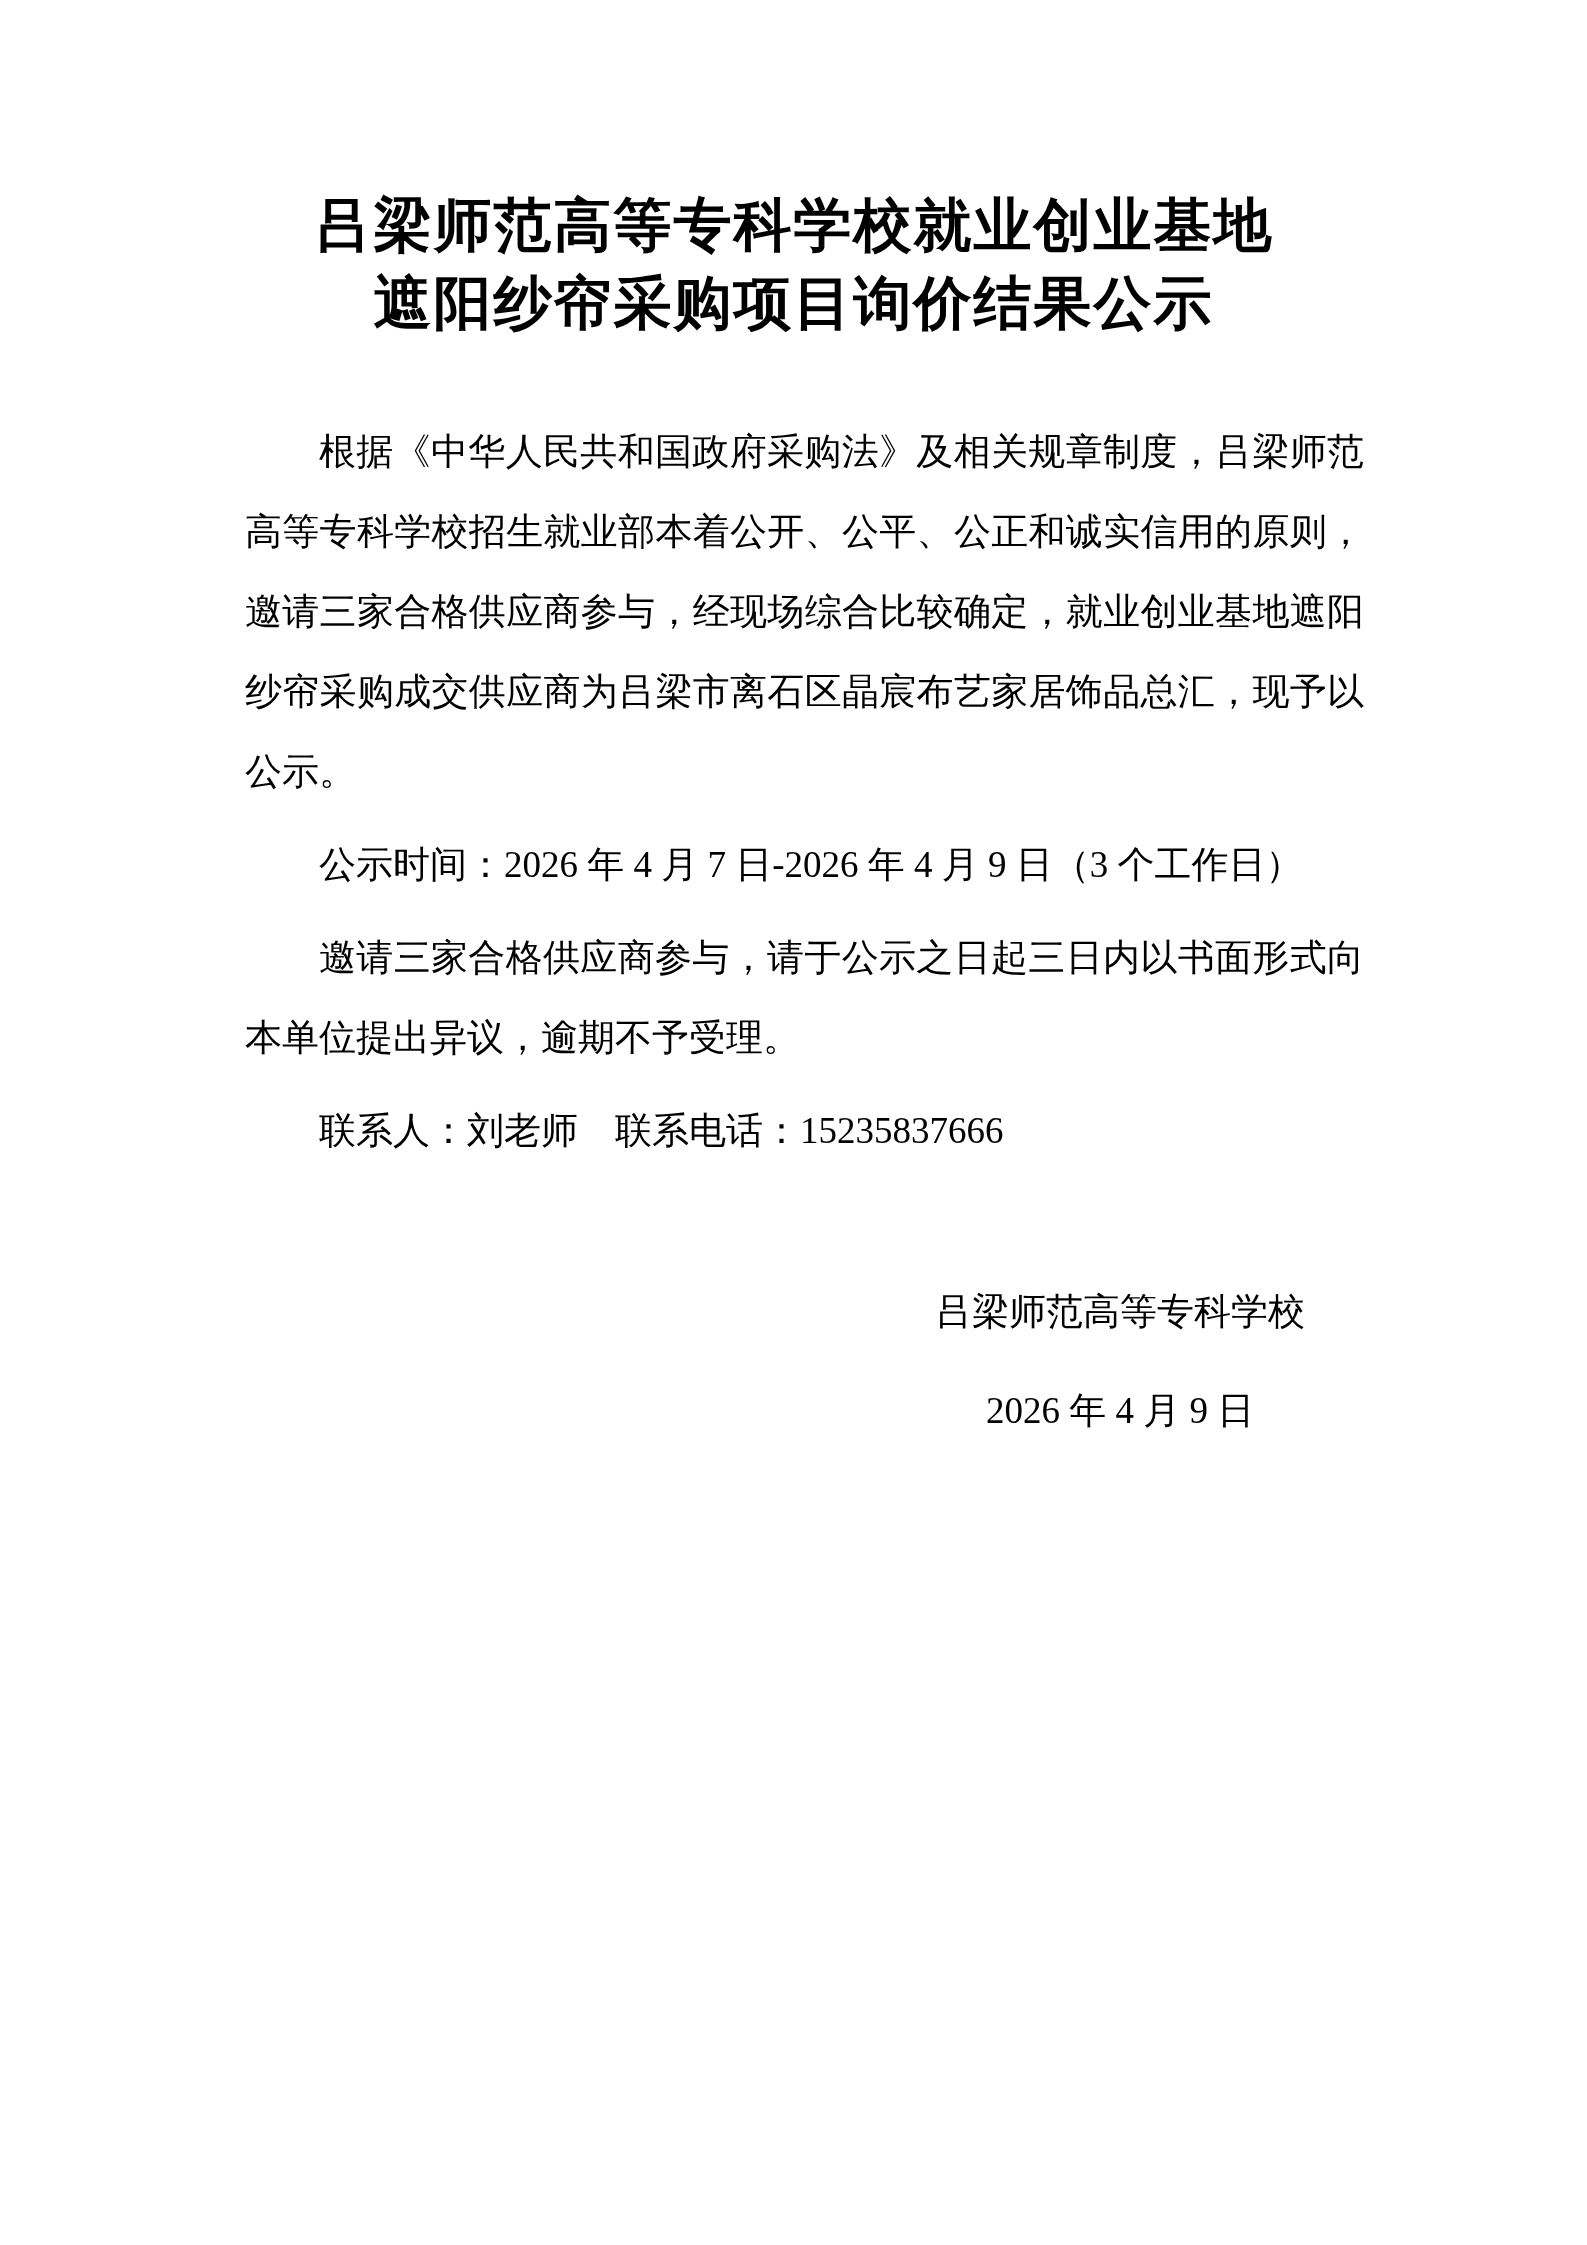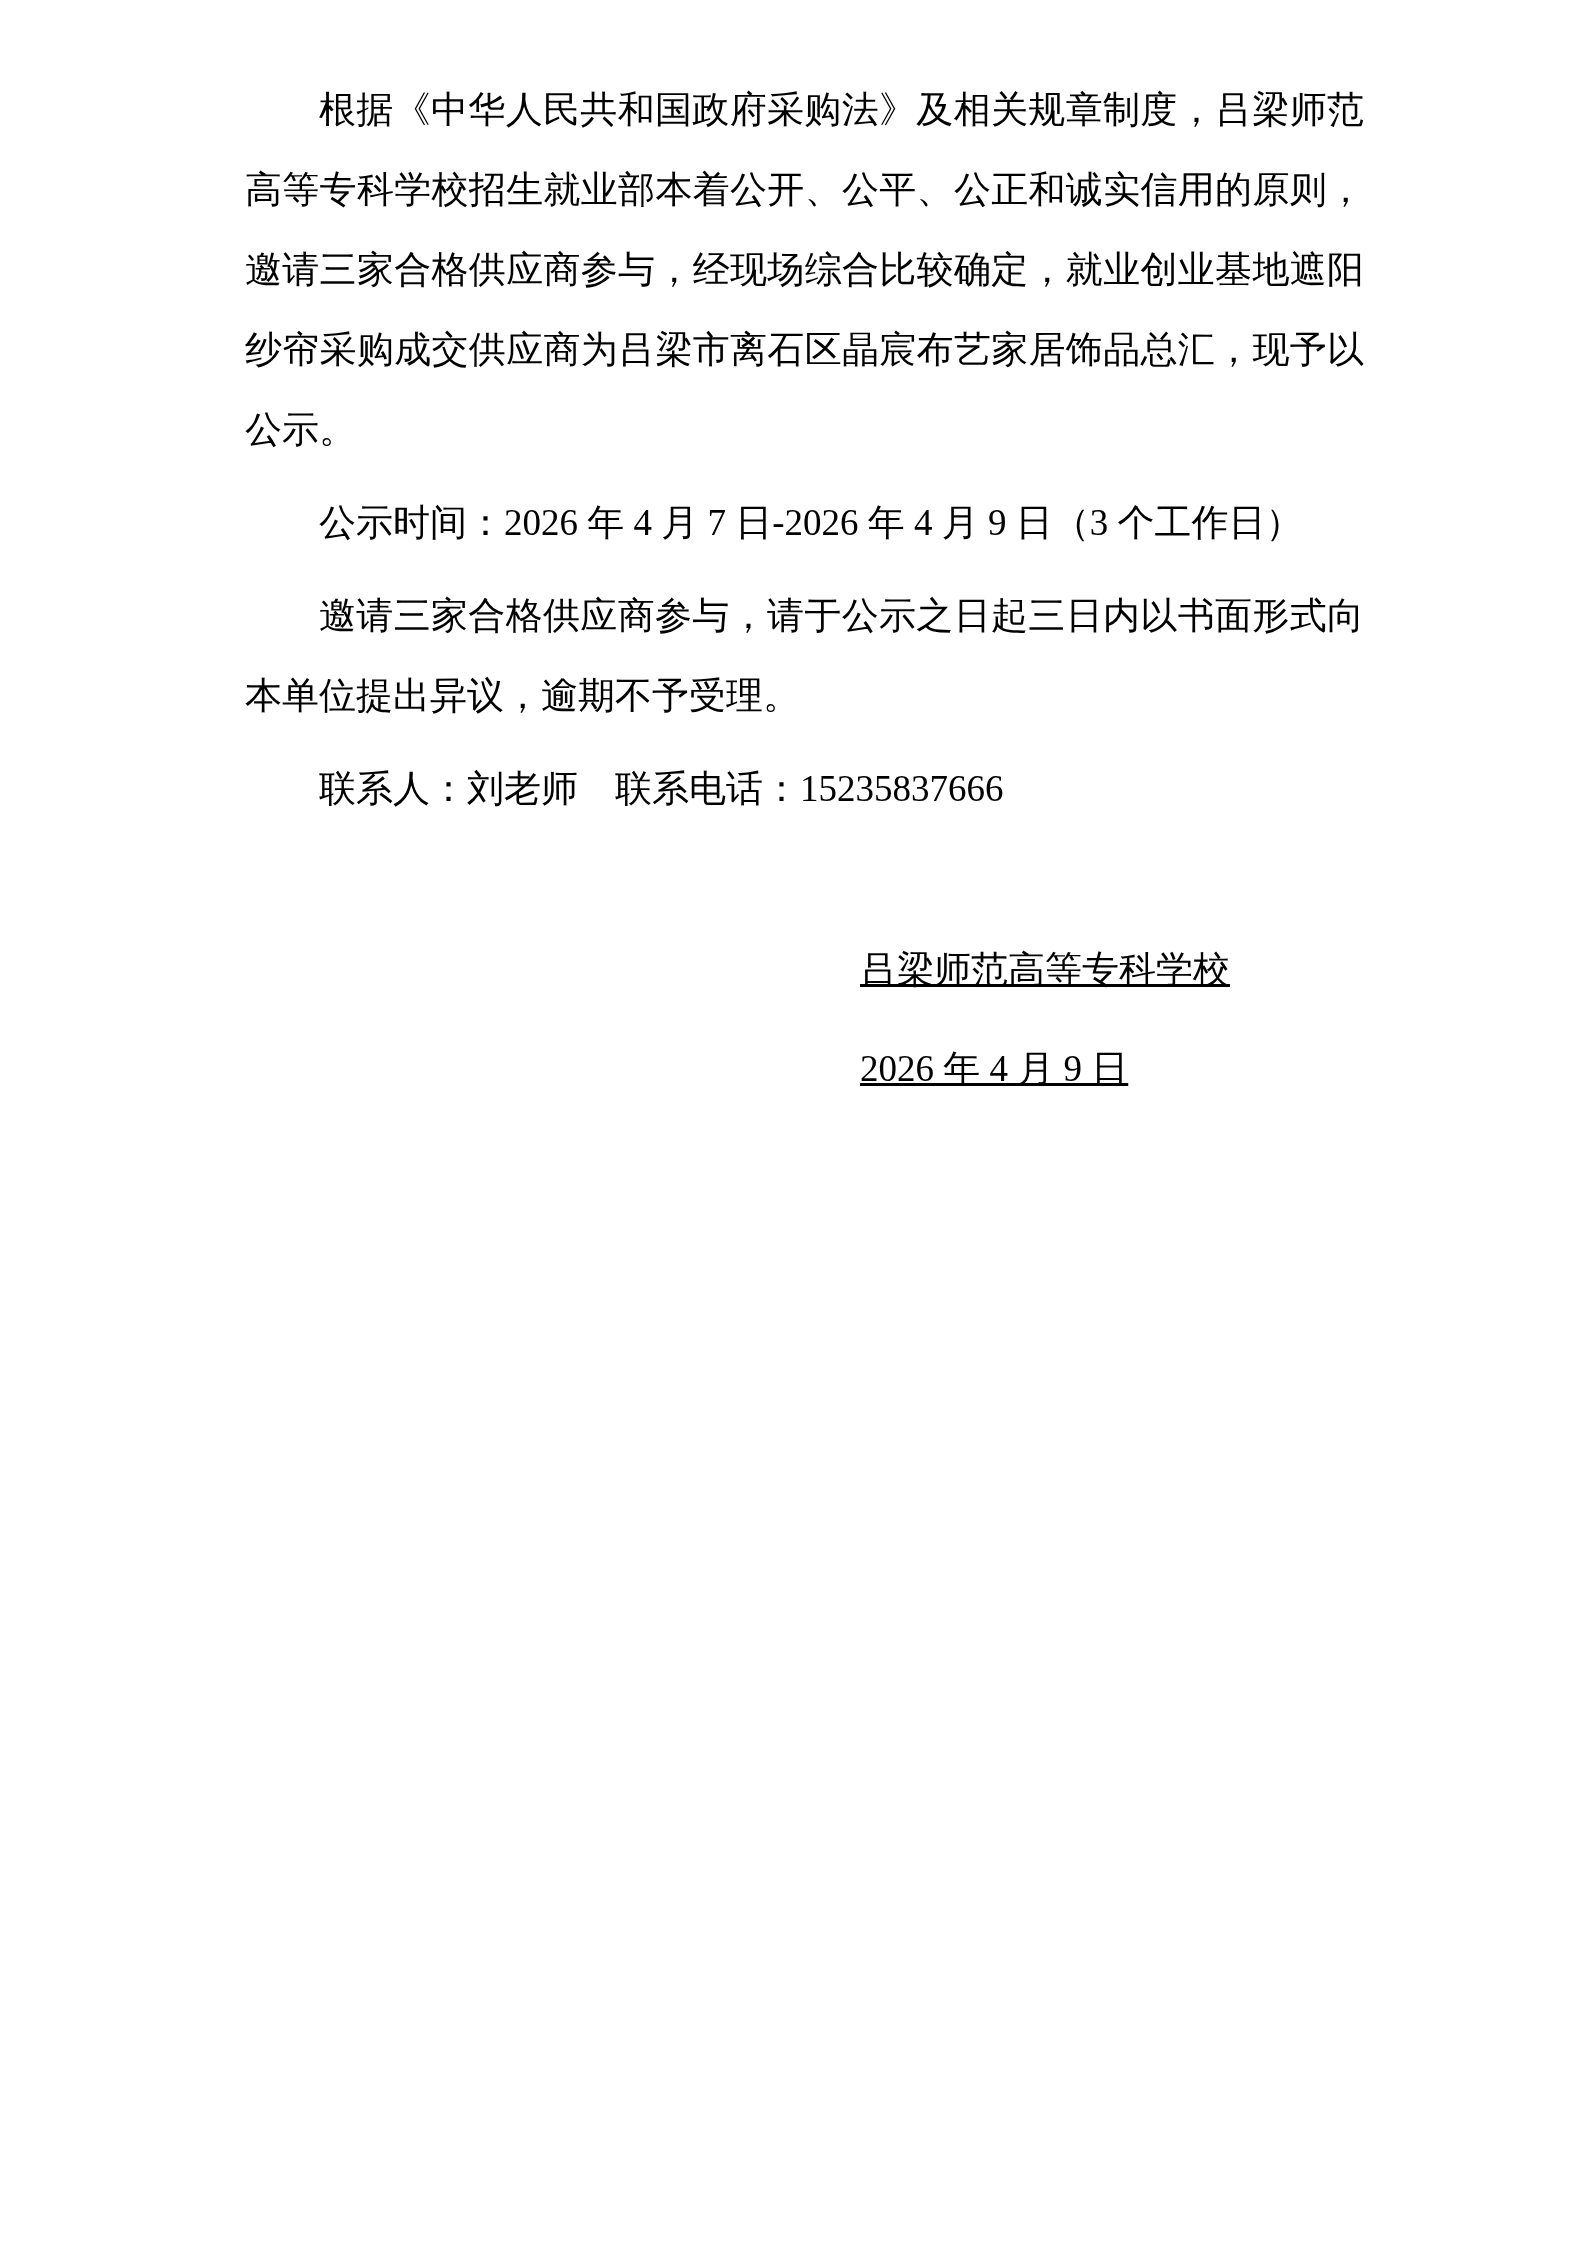--- a/index.html
+++ b/index.html
@@ -38,34 +38,37 @@
     margin: 0 16px 13px 0;
     text-indent: 74px;
   }
   .blank-line {
     height: 88px;
   }
   .signature {
     width: 520px;
     margin-left: auto;
     margin-right: 0;
-    text-align: left;
-    text-decoration: underline;
+    text-align: center;
   }
   .sign-line {
     margin: 0 0 19px 0;
     text-indent: 0;
     line-height: 80px;
   }
 </style>
 </head>
 <body>
 
 <div class="page">
 
+  <div class="doc-title">
+    <div>吕梁师范高等专科学校就业创业基地</div>
+    <div>遮阳纱帘采购项目询价结果公示</div>
+  </div>
 
   <div class="doc-body">
 
     <p class="para">根据《中华人民共和国政府采购法》及相关规章制度，吕梁师范高等专科学校招生就业部本着公开、公平、公正和诚实信用的原则，邀请三家合格供应商参与，经现场综合比较确定，就业创业基地遮阳纱帘采购成交供应商为吕梁市离石区晶宸布艺家居饰品总汇，现予以公示。</p>
 
     <p class="para">公示时间：2026 年 4 月 7 日-2026 年 4 月 9 日（3 个工作日）</p>
 
     <p class="para">邀请三家合格供应商参与，请于公示之日起三日内以书面形式向本单位提出异议，逾期不予受理。</p>
 
     <p class="para">联系人：刘老师　联系电话：15235837666</p>

